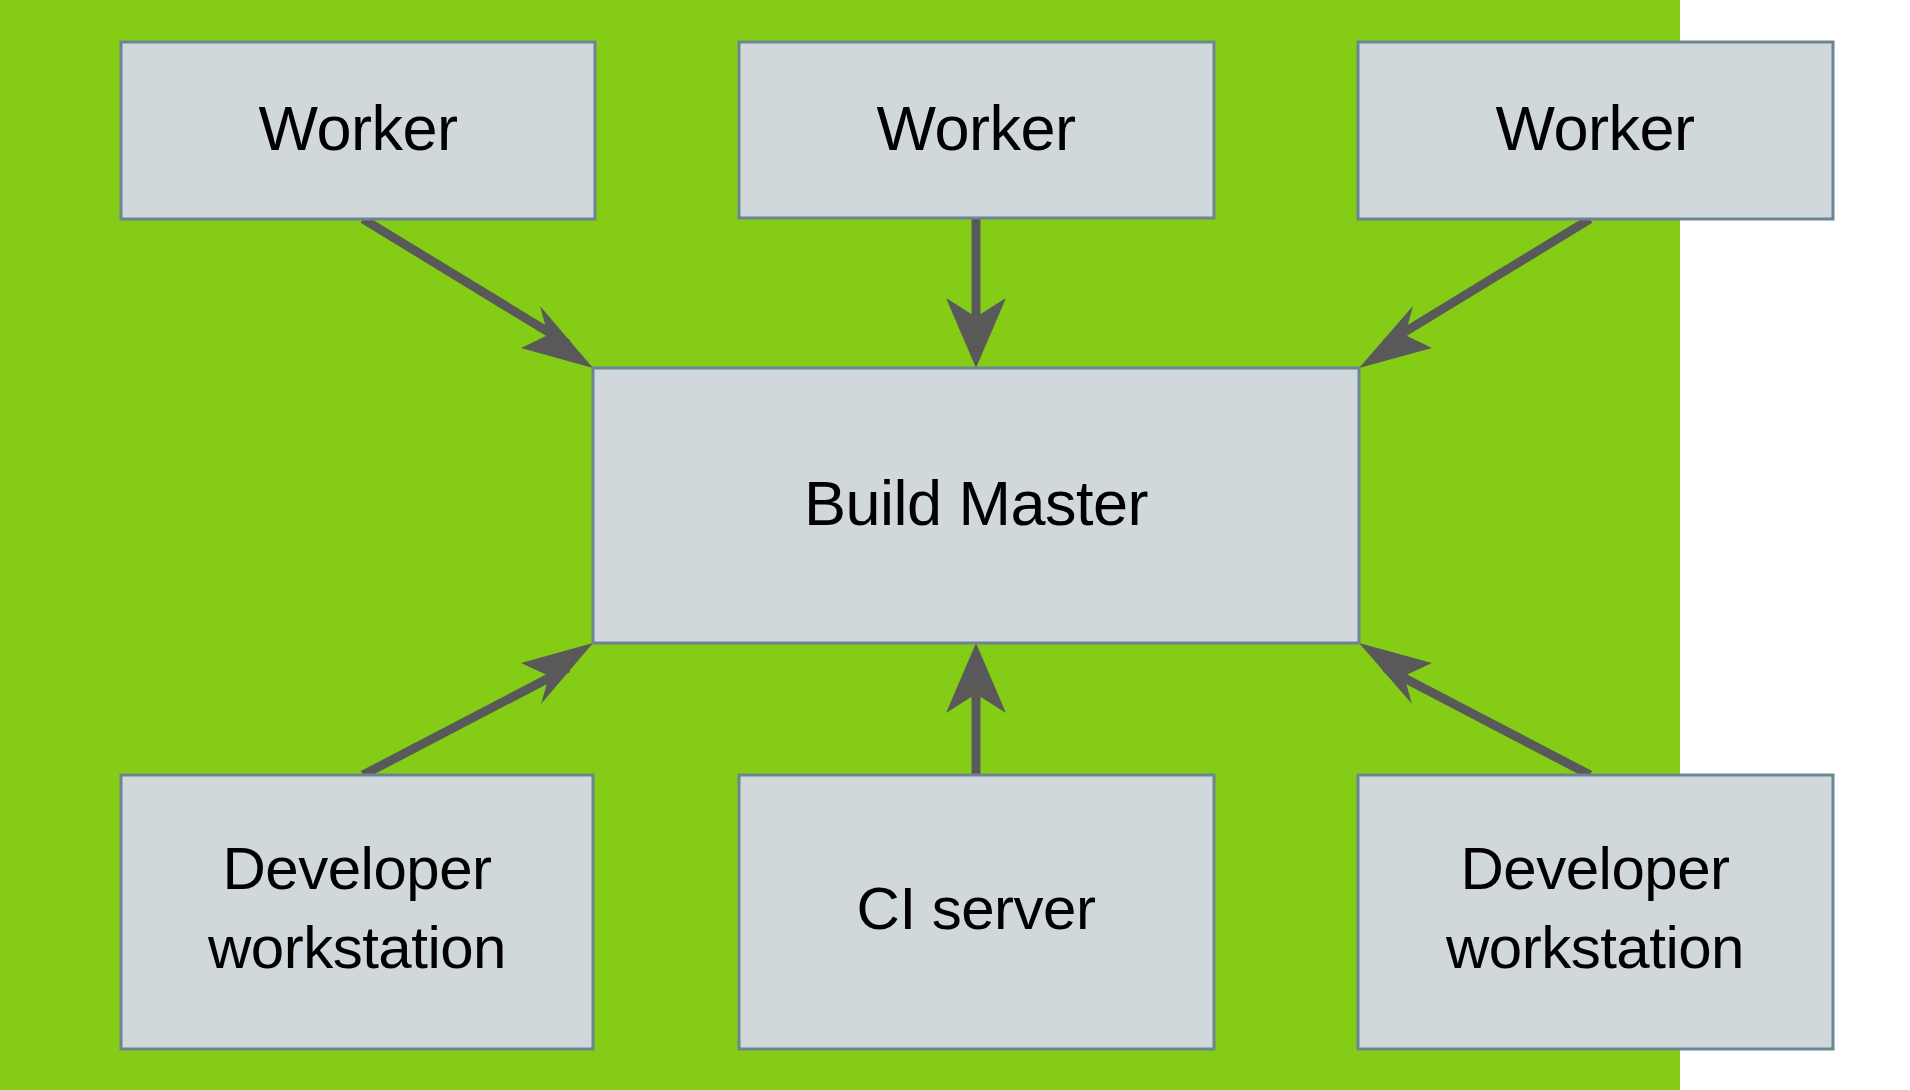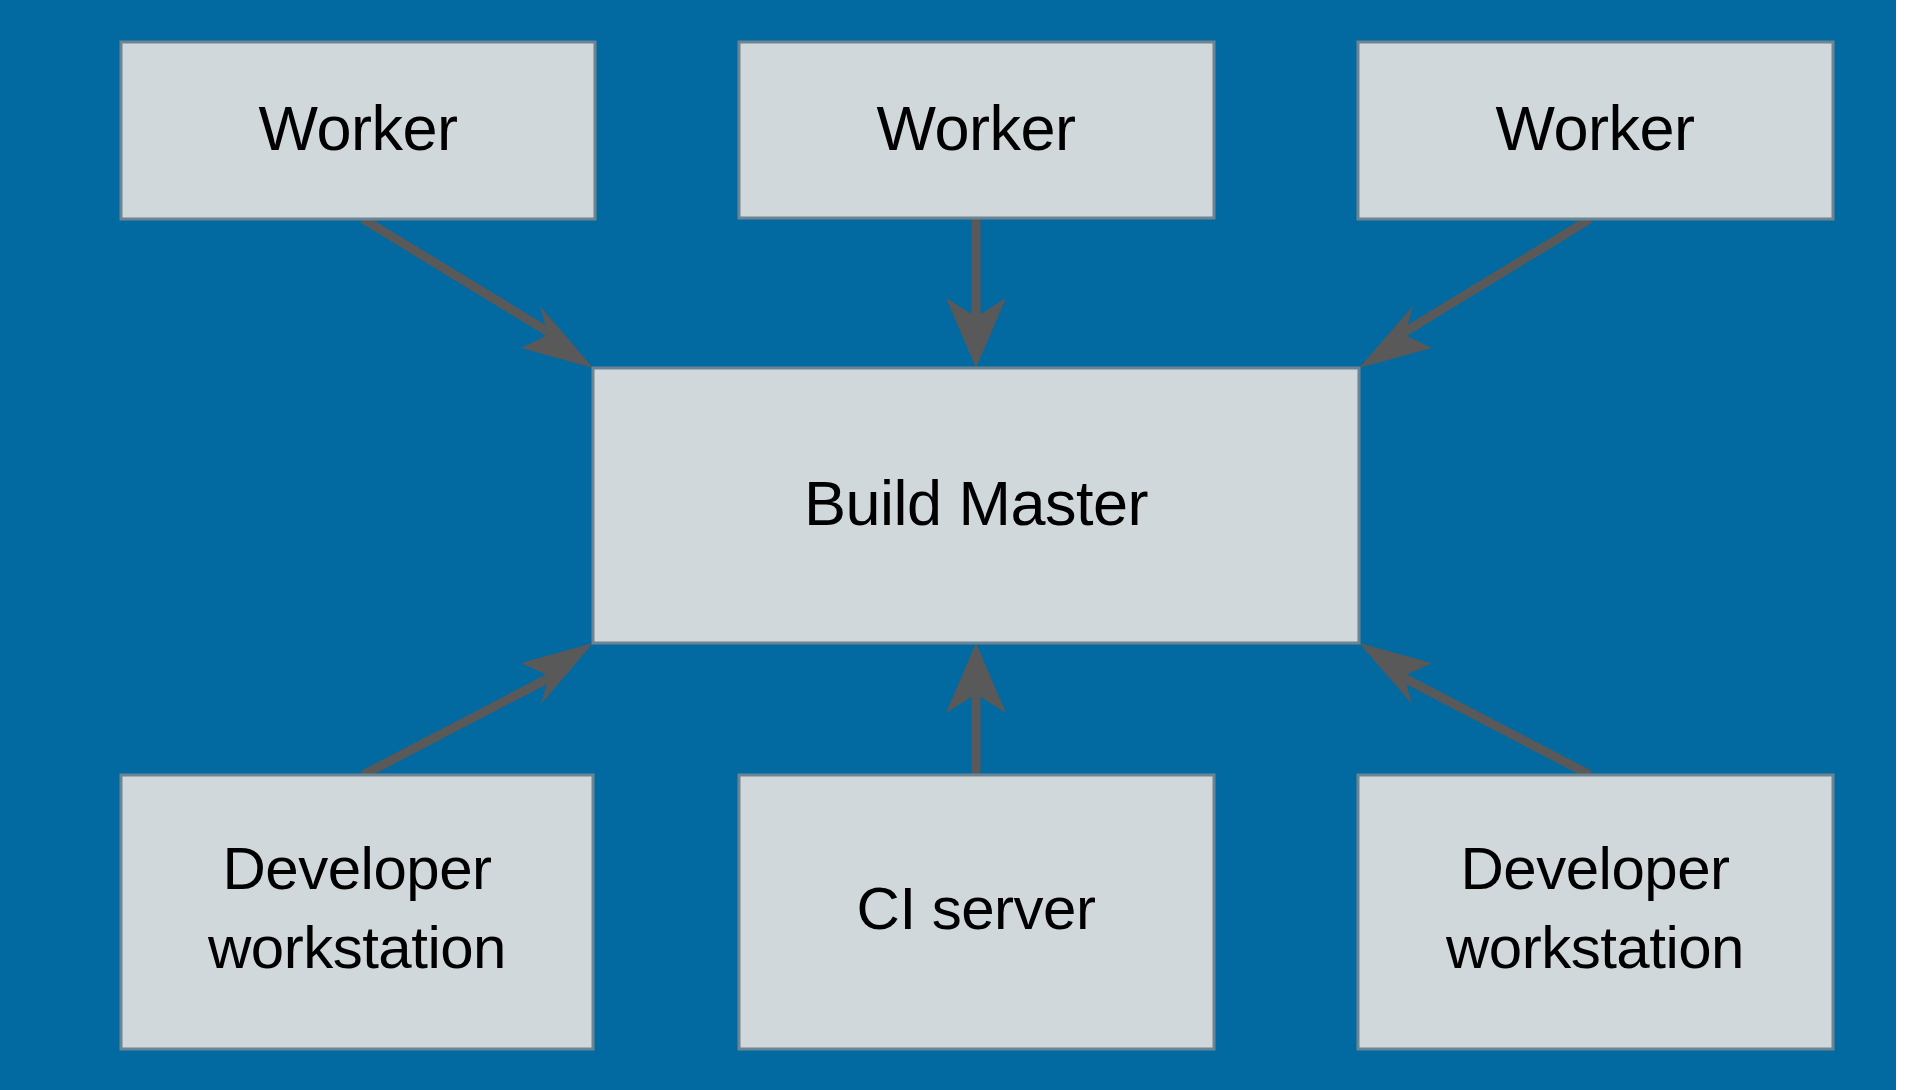--- a/index.html
+++ b/index.html
@@ -9,23 +9,23 @@
     background: #ffffff;
   }
   body {
     width: 1910px;
     height: 1090px;
     font-family: "Liberation Sans", sans-serif;
     overflow: hidden;
   }
   #diagram-root {
     position: relative;
-    width: 1896px;
+    width: 1680px;
     height: 1090px;
-    background: #0369a1;
+    background: #84cc16;
   }
   #diagram-svg {
     position: absolute;
     left: 0;
     top: 0;
     width: 1910px;
     height: 1090px;
     display: block;
   }
   .node-rect {

